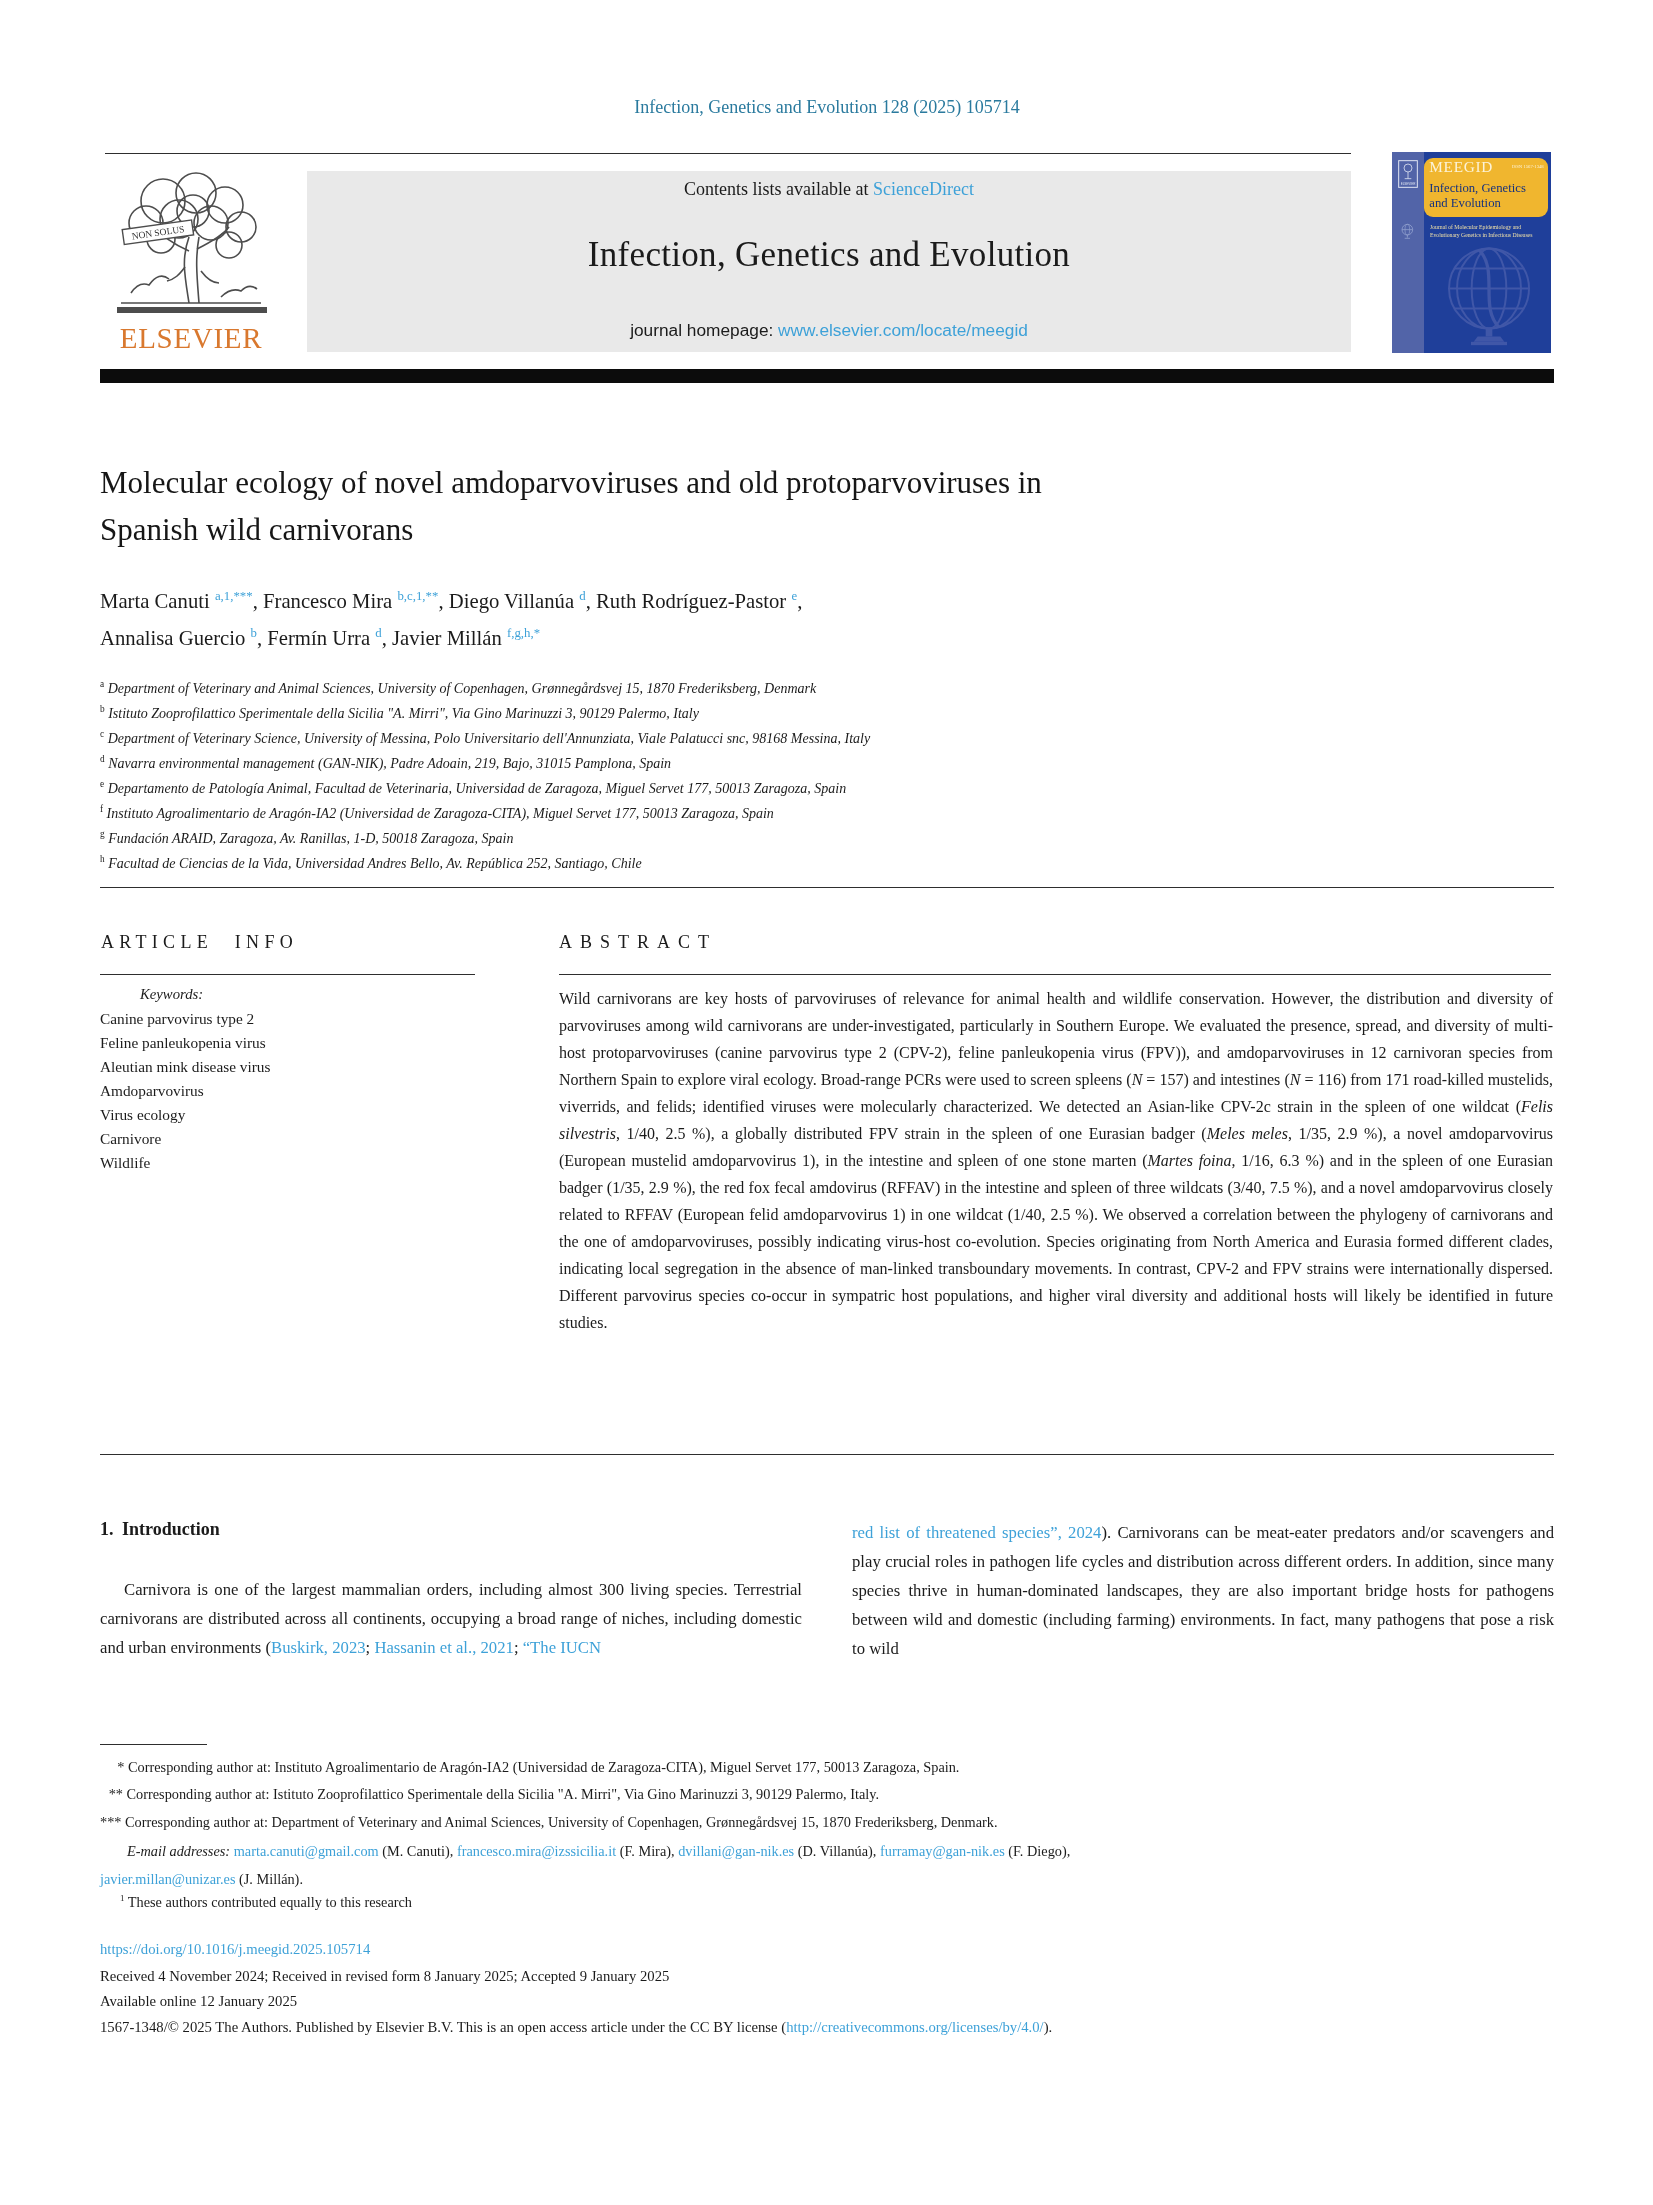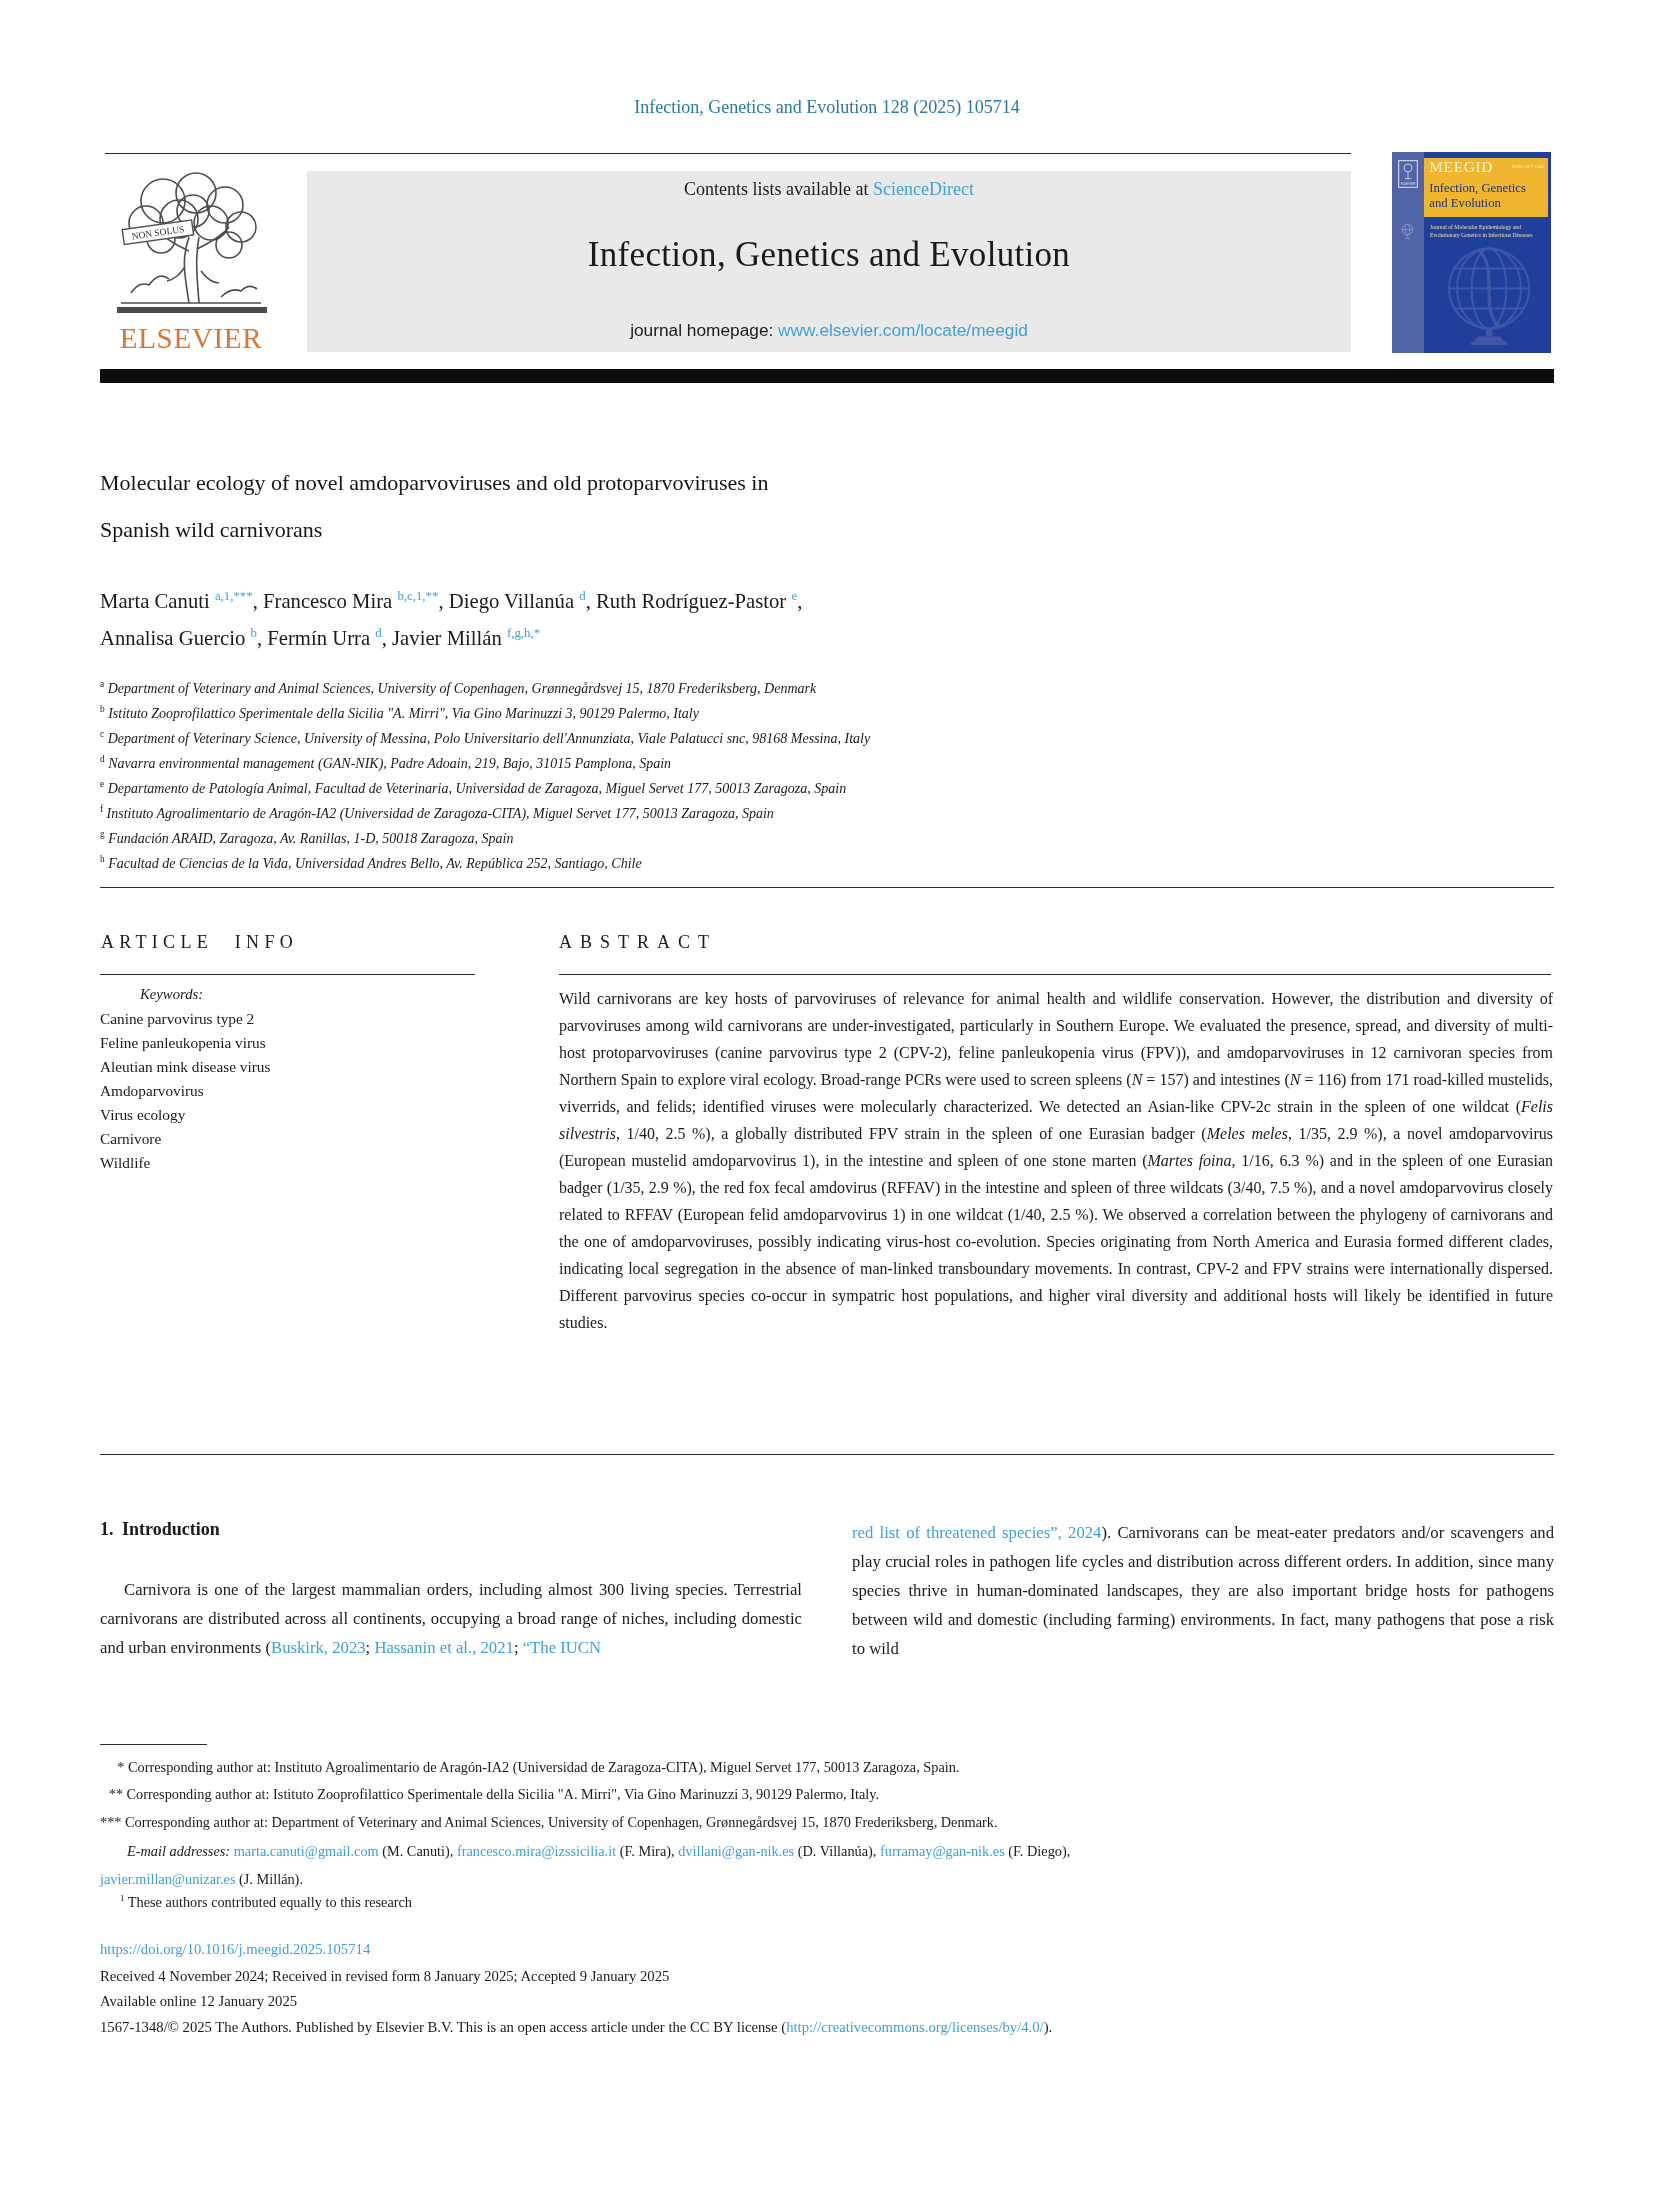--- a/index.html
+++ b/index.html
@@ -20,30 +20,30 @@
   #journal-title{position:absolute;top:64px;width:100%;font-size:35px;letter-spacing:0.3px;}
   #homepage-line{position:absolute;bottom:10.7px;width:100%;font-size:17.3px;
                  font-family:"Liberation Sans","DejaVu Sans",sans-serif;}
   
   #elslogo{top:171px;left:99px;width:184px;height:184px;}
   #els-word{position:absolute;bottom:0;left:0;width:100%;text-align:center;font-size:29px;
             color:#d9782e;letter-spacing:0.7px;}
   
   #cover{top:152px;left:1392px;width:159px;height:201px;background:#1f3f9a;}
   #cover-strip{position:absolute;left:0;top:0;width:32px;height:100%;background:#5264a8;}
-  #cover-yellow{position:absolute;left:32px;top:6px;right:3.3px;height:59px;background:#f0b62f;}
+  #cover-yellow{position:absolute;left:32px;top:6px;right:3.3px;height:59px;background:#f0b62f;border-radius:9px;}
   #cover-meegid{position:absolute;left:5.3px;top:0px;font-size:15.3px;color:#fcf3d8;letter-spacing:0.7px;}
   #cover-issn{position:absolute;right:4px;top:6px;font-size:4.7px;color:#fcf3d8;}
   #cover-title{position:absolute;left:5.3px;top:23px;font-size:12.7px;line-height:15.3px;color:#16327e;}
   #cover-subtitle{position:absolute;left:38px;top:71px;font-size:5.7px;line-height:8px;color:#efe0a8;}
   #cover-globe{position:absolute;left:47px;top:91px;}
   
   #headerbar{top:369px;left:100px;width:1454px;height:14px;background:#0c0c0c;}
   
-  #title{top:459px;left:100px;width:1467px;font-size:22px;line-height:47px;color:#161616;}
+  #title{top:459px;left:100px;width:1467px;font-size:31px;line-height:47px;color:#161616;}
   #authors{top:583px;left:100px;width:1480px;font-size:20.7px;line-height:37px;}
   #authors .sup{color:#3da1d8;}
   #affils{top:676px;left:100px;width:1467px;font-size:14px;line-height:25px;}
   #affils .aff-label{font-size:9.3px;vertical-align:super;line-height:0;font-style:normal;}
   #affils .aff-text{font-style:italic;}
   
   #rule-mid{top:887px;left:100px;width:1454px;}
   #info-head{top:932px;left:101px;font-size:18px;letter-spacing:5.3px;word-spacing:12px;}
   #abs-head{top:932px;left:559px;font-size:18px;letter-spacing:8px;font-family:Liberation Serif, serif;}
   #info-rule{top:974px;left:100px;width:375px;}

